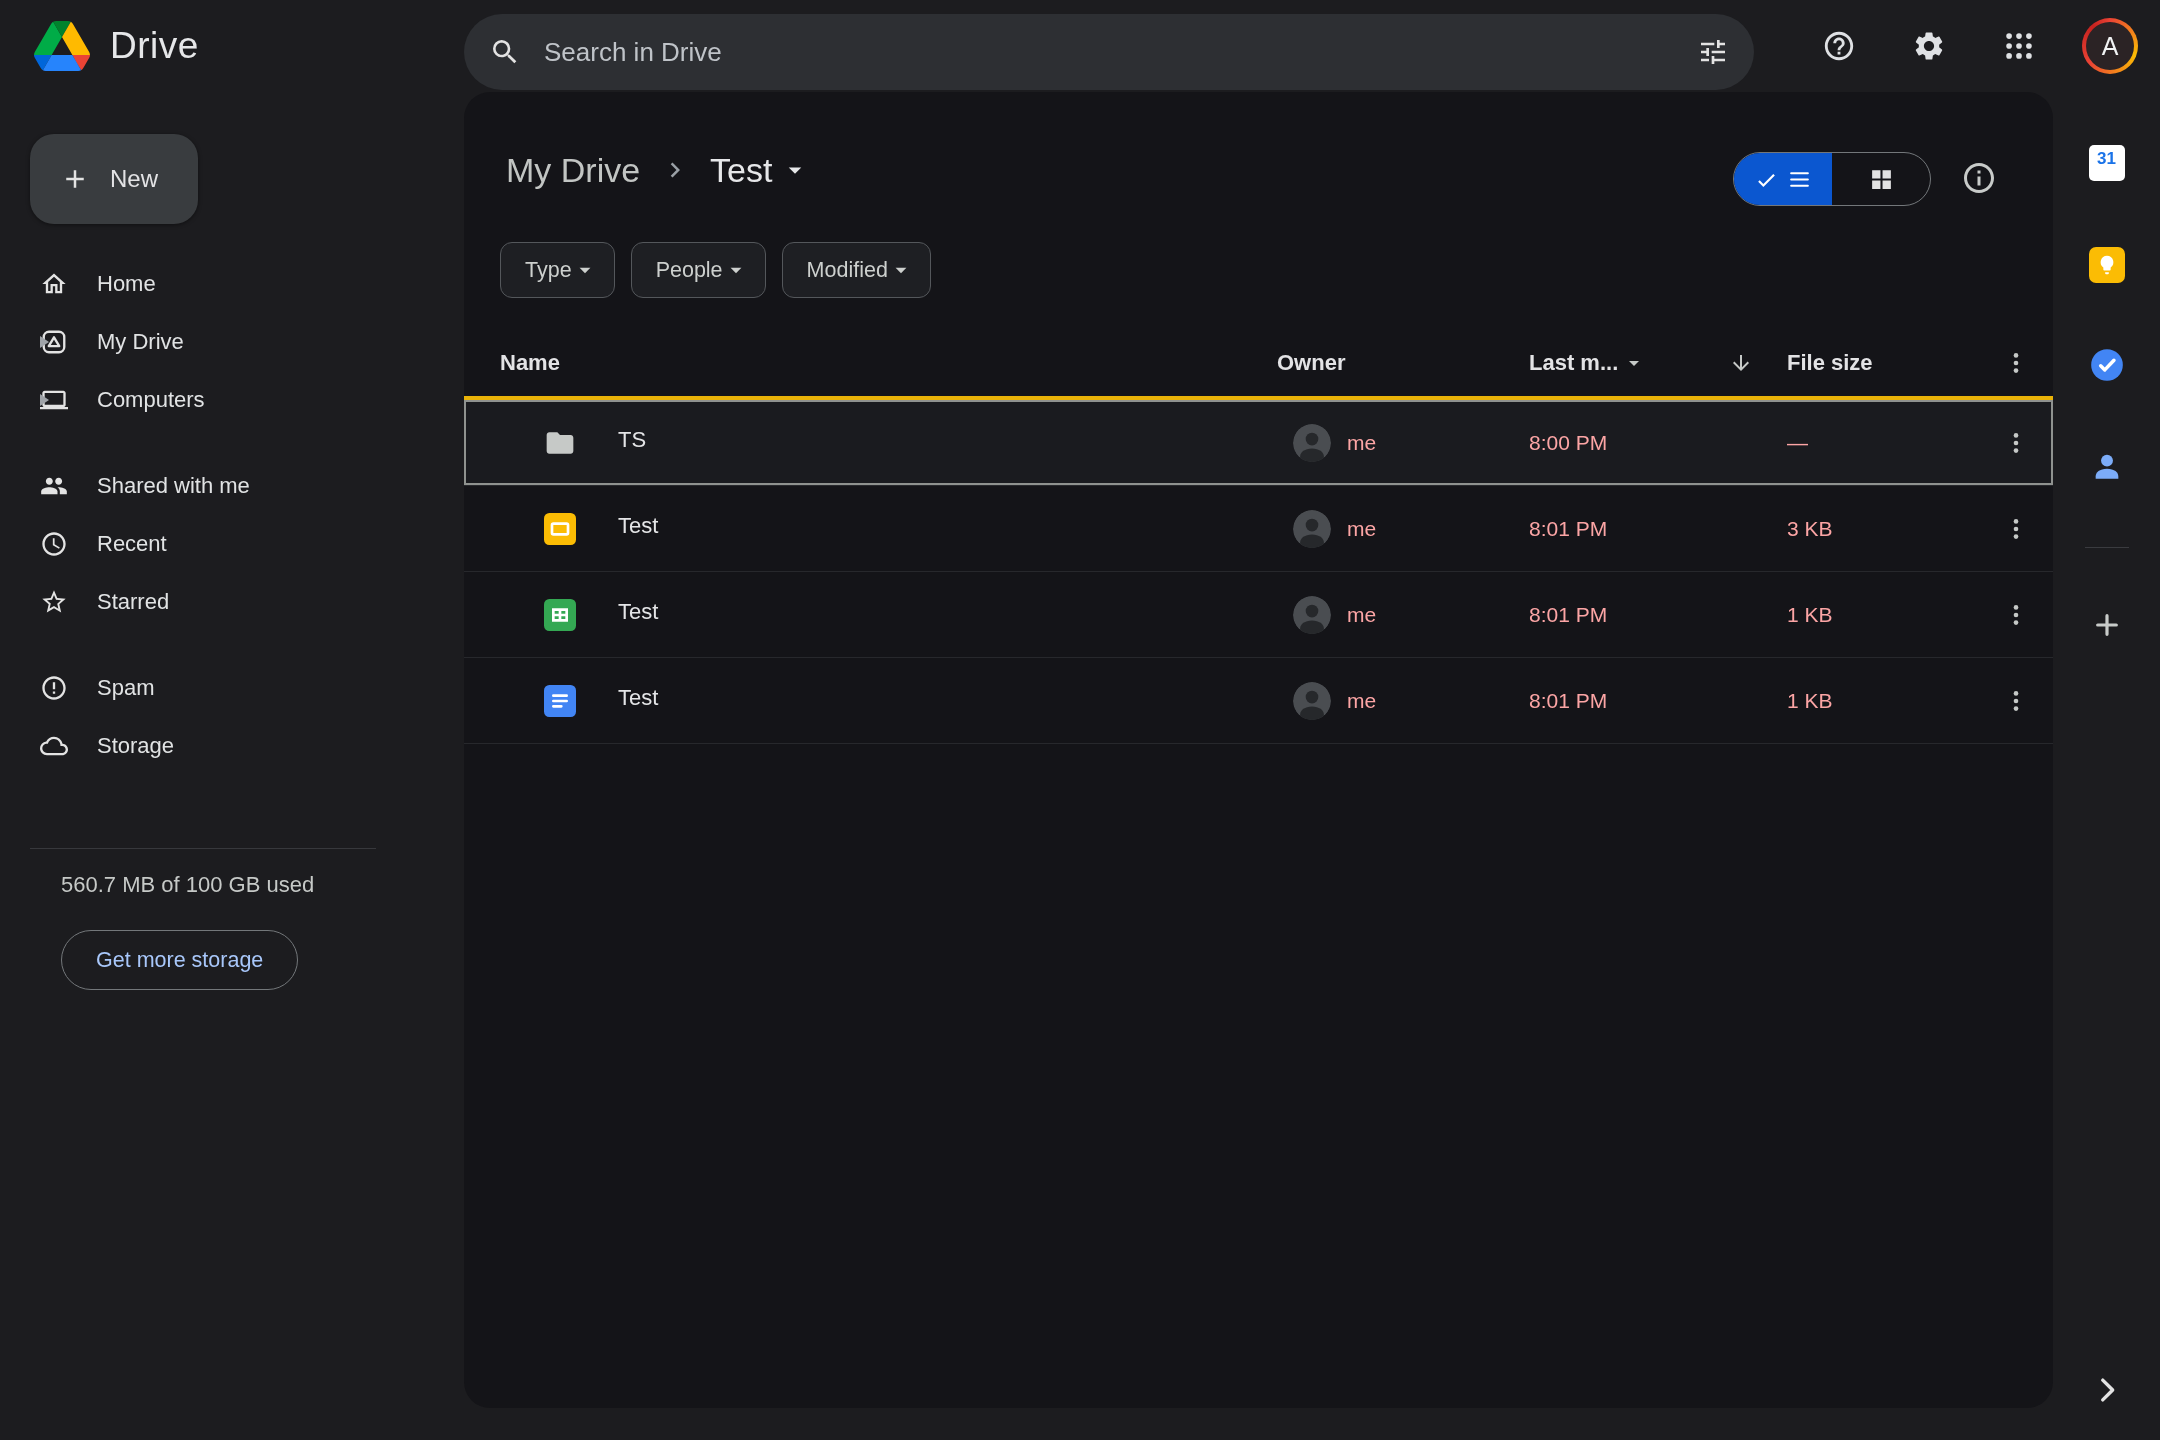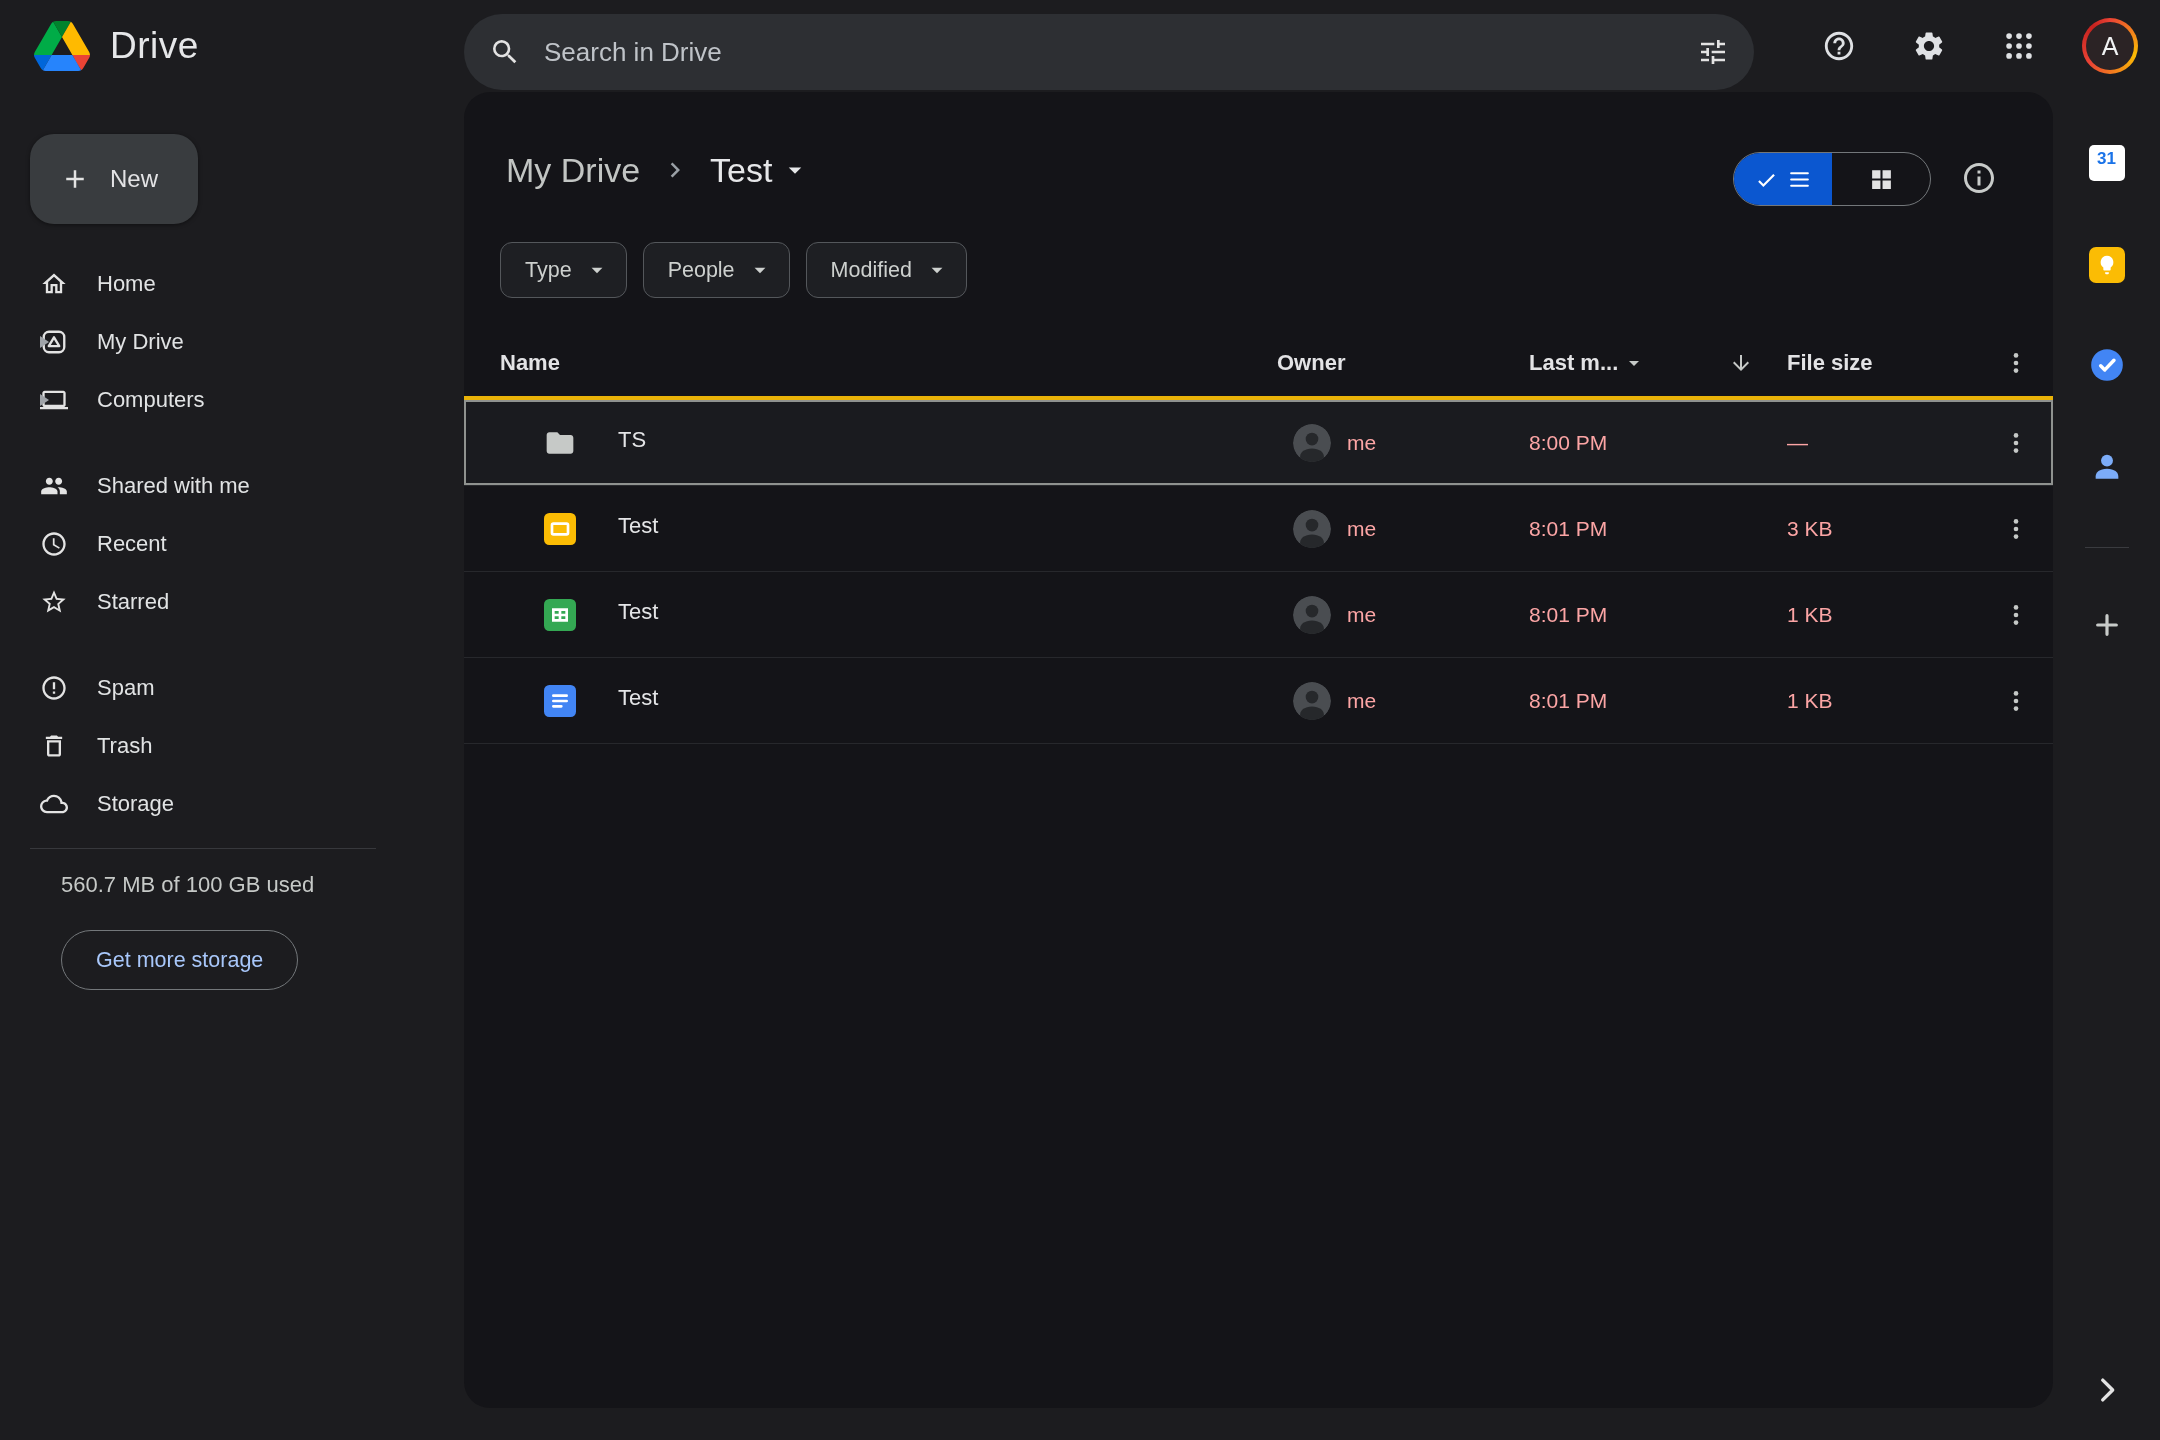--- a/index.html
+++ b/index.html
@@ -67,21 +67,21 @@
   .view-controls { position:absolute; top:60px; left:1269px; }
   .toggle { display:flex; height:54px; border:1px solid #73777a; border-radius:28px; overflow:hidden; }
   .seg { width:98px; border:none; display:flex; align-items:center; justify-content:center; gap:8px; background:transparent; }
   .seg.active { background:var(--accent-blue,#0b57d0); }
   .seg svg { width:25px; height:25px; }
   .info-btn { position:absolute; top:58px; left:1487px; width:56px; height:56px; border:none; background:transparent;
               display:flex; align-items:center; justify-content:center; border-radius:50%; }
   .info-btn svg { width:36px; height:36px; }
 
   .chips { position:absolute; left:36px; top:150px; display:flex; gap:16px; }
-  .chip { height:56px; display:flex; align-items:center; gap:12px; padding:0 16px 0 24px;
+  .chip { height:56px; display:flex; align-items:center; gap:0; padding:0 16px 0 24px;
           background:#1e1f23; border:1px solid #54575b; border-radius:12px; color:#cdd0ce; font-size:21.5px; }
   .chip svg { width:26px; height:26px; }
 
   .table { position:absolute; left:0; top:238px; width:1589px; }
   .file-grid { display:grid; grid-template-columns:777px 252px 200px 58px 202px 64px; align-items:center; padding-left:36px; }
   .thead { height:70px; border-bottom:4px solid #eab308; color:#e3e3e5; font-size:22px; font-weight:bold; }
   .th-mod { display:flex; align-items:center; gap:4px; }
   .th-mod svg, .sort-arrow svg { width:24px; height:24px; }
   .sort-arrow { background:none; border:none; display:flex; align-items:center; }
   .kebab-btn { width:54px; height:54px; border:none; background:transparent; border-radius:50%;
@@ -235,28 +235,20 @@
         <span class="nav-icon">
           <svg viewBox="0 0 24 24">
             <path fill="#e3e3e3" d="M12 2C6.48 2 2 6.48 2 12s4.48 10 10 10 10-4.48 10-10S17.52 2 12 2zm0 18c-4.41 0-8-3.59-8-8s3.59-8 8-8 8 3.59 8 8-3.59 8-8 8zm-1-5h2v2h-2zm0-8h2v6h-2z"></path>
           </svg>
         </span>
         <span class="nav-label">Spam</span>
       </div>
       <div class="nav-item">
         <span class="nav-icon">
           <svg viewBox="0 0 24 24">
-            <path fill="#e3e3e3" d="M16 9v10H8V9h8m-1.5-6h-5l-1 1H5v2h14V4h-3.5l-1-1zM18 7H6v12c0 1.1.9 2 2 2h8c1.1 0 2-.9 2-2V7z"></path>
-          </svg>
-        </span>
-        <span class="nav-label">Trash</span>
-      </div>
-      <div class="nav-item">
-        <span class="nav-icon">
-          <svg viewBox="0 0 24 24">
             <path fill="#e3e3e3" d="M19.35 10.04A7.49 7.49 0 0012 4C9.11 4 6.6 5.64 5.35 8.04A5.994 5.994 0 000 14c0 3.31 2.69 6 6 6h13c2.76 0 5-2.24 5-5 0-2.64-2.05-4.78-4.65-4.96zM19 18H6c-2.21 0-4-1.79-4-4s1.79-4 4-4h.71C7.37 7.69 9.48 6 12 6c3.04 0 5.5 2.46 5.5 5.5v.5H19c1.66 0 3 1.34 3 3s-1.34 3-3 3z"></path>
           </svg>
         </span>
         <span class="nav-label">Storage</span>
       </div>
     </div>
   <div class="side-divider"></div>
   <div class="usage-text">560.7 MB of 100 GB used</div>
   <button class="get-more-btn">Get more storage</button>
 </nav>

